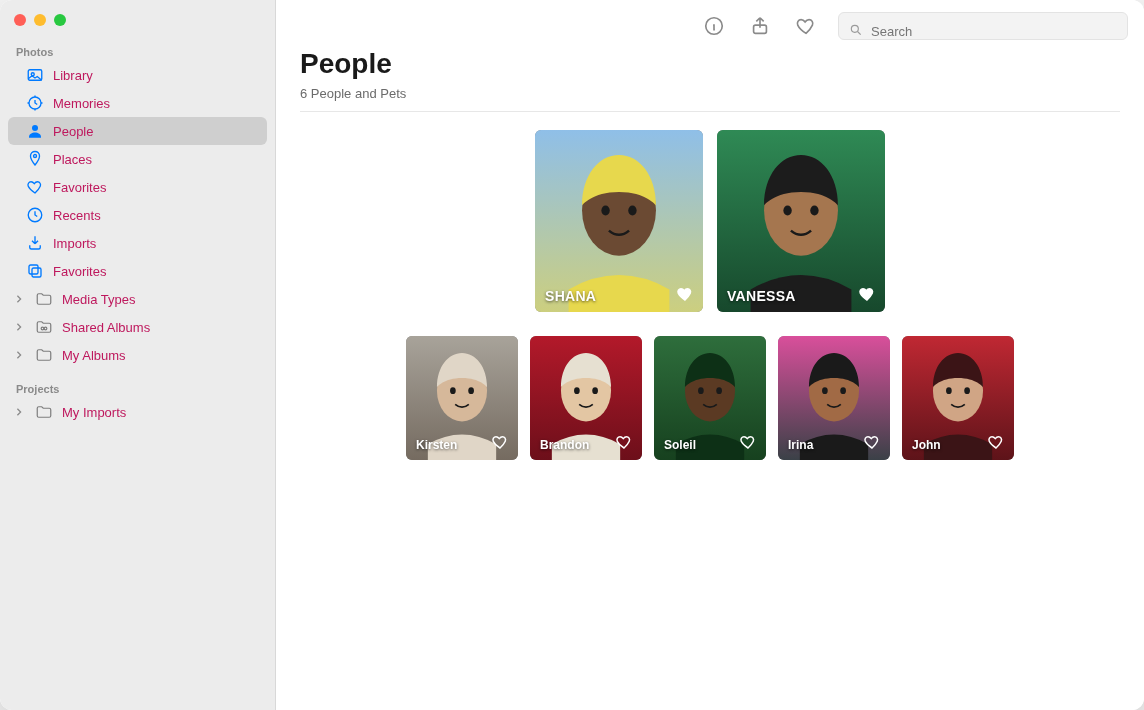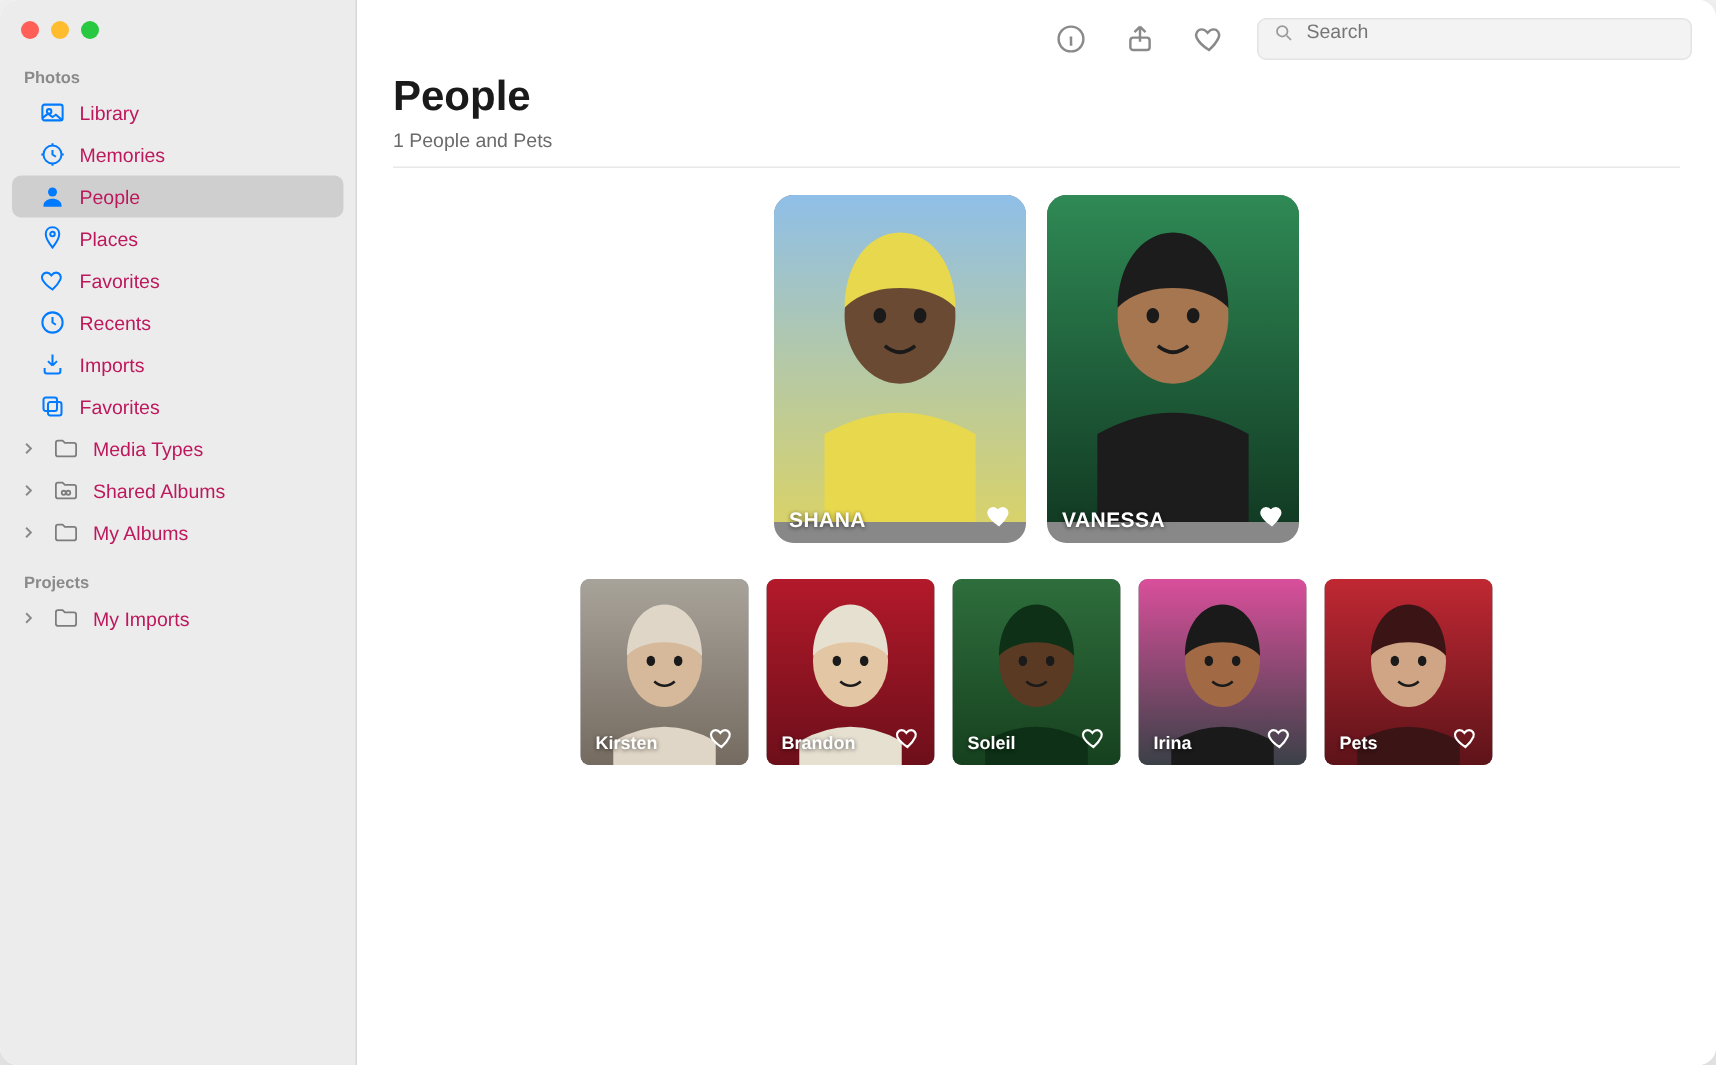--- a/index.html
+++ b/index.html
@@ -14,21 +14,21 @@
       width: 1144px;
       height: 710px;
       background: #fff;
       border-radius: 12px;
       box-shadow: 0 20px 60px rgba(0,0,0,0.2);
       overflow: hidden;
       display: flex;
       position: relative;
     }
     .sidebar {
-      width: 238px;
+      width: 276px;
       background: #ececec;
       border-right: 1px solid #d8d8d8;
       display: flex;
       flex-direction: column;
       padding-top: 10px;
       flex-shrink: 0;
     }
     .traffic-lights {
       display: flex;
       gap: 8px;
@@ -99,21 +99,21 @@
       padding: 0 16px;
     }
     .tool-btn {
       width: 28px; height: 28px;
       display:flex; align-items:center; justify-content:center;
       color: #7a7a7a;
       cursor: default;
     }
     .search-box {
       display:flex;
-      align-items:flex-start;
+      align-items:flex-end;
       width: 290px;
       height: 28px;
       background: #f3f3f3;
       border: 1px solid #e3e3e3;
       border-radius: 6px;
       padding: 0 8px;
       gap: 6px;
       color: #8c8c8c;
     }
     .search-box input {
@@ -151,21 +151,21 @@
       display:flex;
       gap: 12px;
       justify-content:center;
     }
     .card {
       position: relative;
       border-radius: 6px;
       overflow: hidden;
       background: #888;
     }
-    .card-large { width: 168px; height: 232px; border-radius: 13px; }
+    .card-large { width: 168px; height: 182px; }
     .card-small { width: 112px; height: 124px; }
     .card-name {
       position:absolute;
       left: 10px;
       bottom: 8px;
       color: #fff;
       font-weight: 700;
       font-size: 14px;
       text-shadow: 0 1px 3px rgba(0,0,0,0.6);
     }
@@ -371,21 +371,21 @@
               <circle cx="10" cy="10" r="6"></circle>
               <path d="M20 20l-5-5"></path>
             </svg>
         </span>
         <input type="text" placeholder="Search" style="">
       </div>
     </div>
 
     <div class="content">
       <div class="page-title">People</div>
-      <div class="page-subtitle">1 People and Pets</div>
+      <div class="page-subtitle">6 People and Pets</div>
 
       <div class="row-large" id="row-large">
           <div class="card card-large">
             <svg class="face" width="168" height="218" viewBox="0 0 100 130" preserveAspectRatio="xMidYMid slice">
     <defs>
       <linearGradient id="gSHANA" x1="0" y1="0" x2="0" y2="1">
         <stop offset="0" stop-color="#8fbfe8"></stop>
         <stop offset="1" stop-color="#d8d26a"></stop>
       </linearGradient>
     </defs>
@@ -530,21 +530,21 @@
       </linearGradient>
     </defs>
     <rect width="100" height="130" fill="url(#gJohn)"></rect>
     <ellipse cx="50" cy="48" rx="22" ry="27" fill="#d0a585"></ellipse>
     <path d="M28 45c0-18 10-30 22-30s22 12 22 30c0 0-6-8-22-8s-22 8-22 8z" fill="#3b1416"></path>
     <ellipse cx="42" cy="48" rx="2.5" ry="3" fill="#1a1a1a"></ellipse>
     <ellipse cx="58" cy="48" rx="2.5" ry="3" fill="#1a1a1a"></ellipse>
     <path d="M44 60q6 5 12 0" stroke="#1a1a1a" stroke-width="1.5" fill="none"></path>
     <path d="M20 130 L20 95 Q50 78 80 95 L80 130 Z" fill="#3b1416"></path>
   </svg>
-            <div class="card-name">Pets</div>
+            <div class="card-name">John</div>
             <div class="card-heart">
               <svg width="18" height="18" viewBox="0 0 24 24" fill="none" stroke="#ffffff" stroke-width="2">
                 <path d="M12 20s-7-4.5-9-9c-1.2-2.7.6-6 3.7-6 2 0 3.3 1.2 4.3 2.5C12 6.2 13.3 5 15.3 5 18.4 5 20.2 8.3 19 11c-2 4.5-7 9-7 9z"></path>
               </svg>
             </div>
           </div>
         </div>
     </div>
   </div>
 

